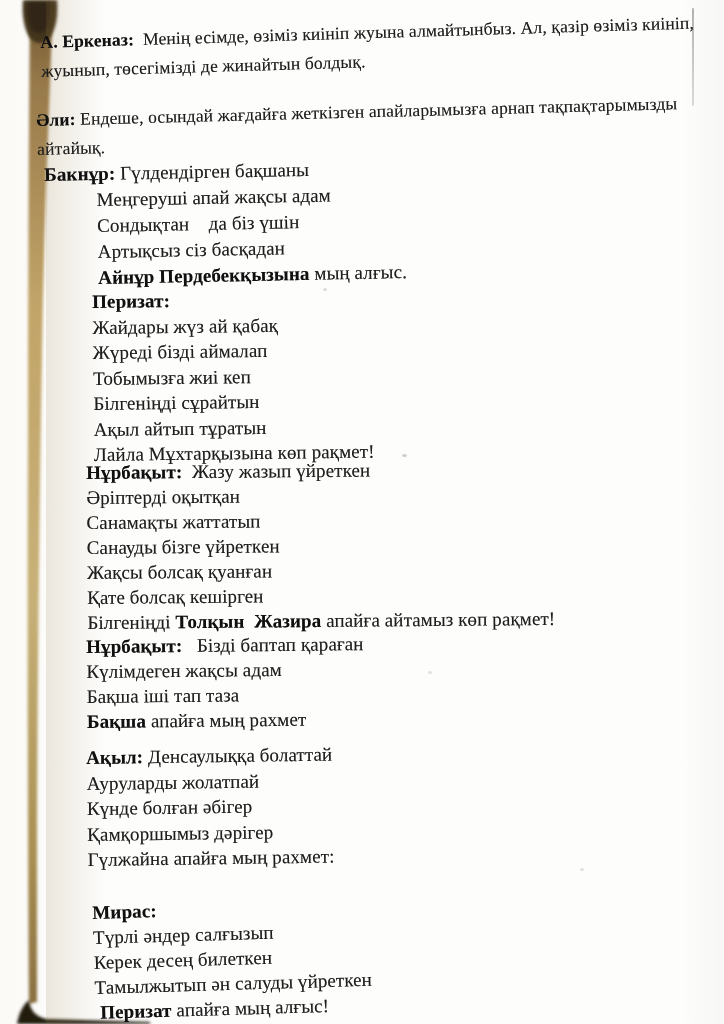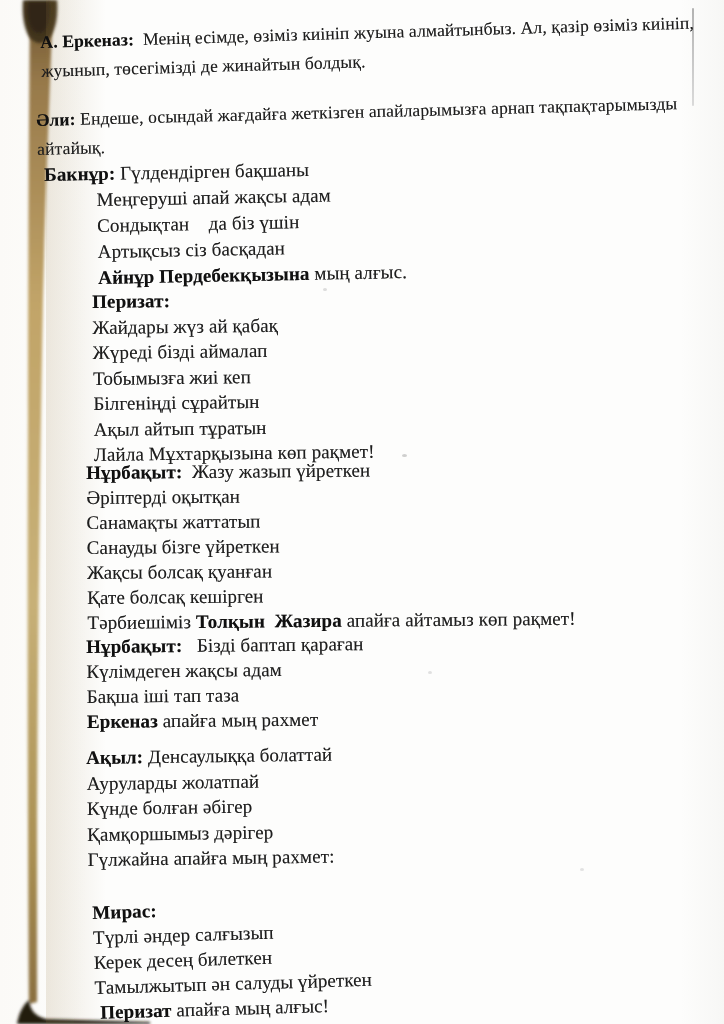--- a/index.html
+++ b/index.html
@@ -98,28 +98,28 @@
     <div class="line"><span>Лайла Мұхтарқызына көп рақмет!</span></div>
   </div>
 
   <div class="blk verse" style="left:86px;top:460px;width:600px;line-height:25px;transform:rotate(-0.5deg);">
     <div class="line"><span class="sp">Нұрбақыт:</span><span>  Жазу жазып үйреткен</span></div>
     <div class="line"><span>Әріптерді оқытқан</span></div>
     <div class="line"><span>Санамақты жаттатып</span></div>
     <div class="line"><span>Санауды бізге үйреткен</span></div>
     <div class="line"><span>Жақсы болсақ қуанған</span></div>
     <div class="line"><span>Қате болсақ кешірген</span></div>
-    <div class="line"><span>Тәрбиешіміз </span><span class="bd">Толқын  Жазира</span><span> апайға айтамыз көп рақмет!</span></div>
+    <div class="line"><span>Білгеніңді </span><span class="bd">Толқын  Жазира</span><span> апайға айтамыз көп рақмет!</span></div>
   </div>
 
   <div class="blk verse" style="left:86px;top:634px;width:560px;line-height:25px;transform:rotate(-0.6deg);">
     <div class="line"><span class="sp">Нұрбақыт:</span><span>   Бізді баптап қараған</span></div>
     <div class="line"><span>Күлімдеген жақсы адам</span></div>
     <div class="line"><span>Бақша іші тап таза</span></div>
-    <div class="line"><span class="bd">Еркеназ</span><span> апайға мың рахмет</span></div>
+    <div class="line"><span class="bd">Бақша</span><span> апайға мың рахмет</span></div>
   </div>
 
   <div class="blk verse" style="left:86px;top:745px;width:560px;line-height:25.5px;transform:rotate(-0.8deg);">
     <div class="line"><span class="sp">Ақыл:</span><span> Денсаулыққа болаттай</span></div>
     <div class="line"><span>Ауруларды жолатпай</span></div>
     <div class="line"><span>Күнде болған әбігер</span></div>
     <div class="line"><span>Қамқоршымыз дәрігер</span></div>
     <div class="line"><span>Гүлжайна апайға мың рахмет:</span></div>
   </div>
 

